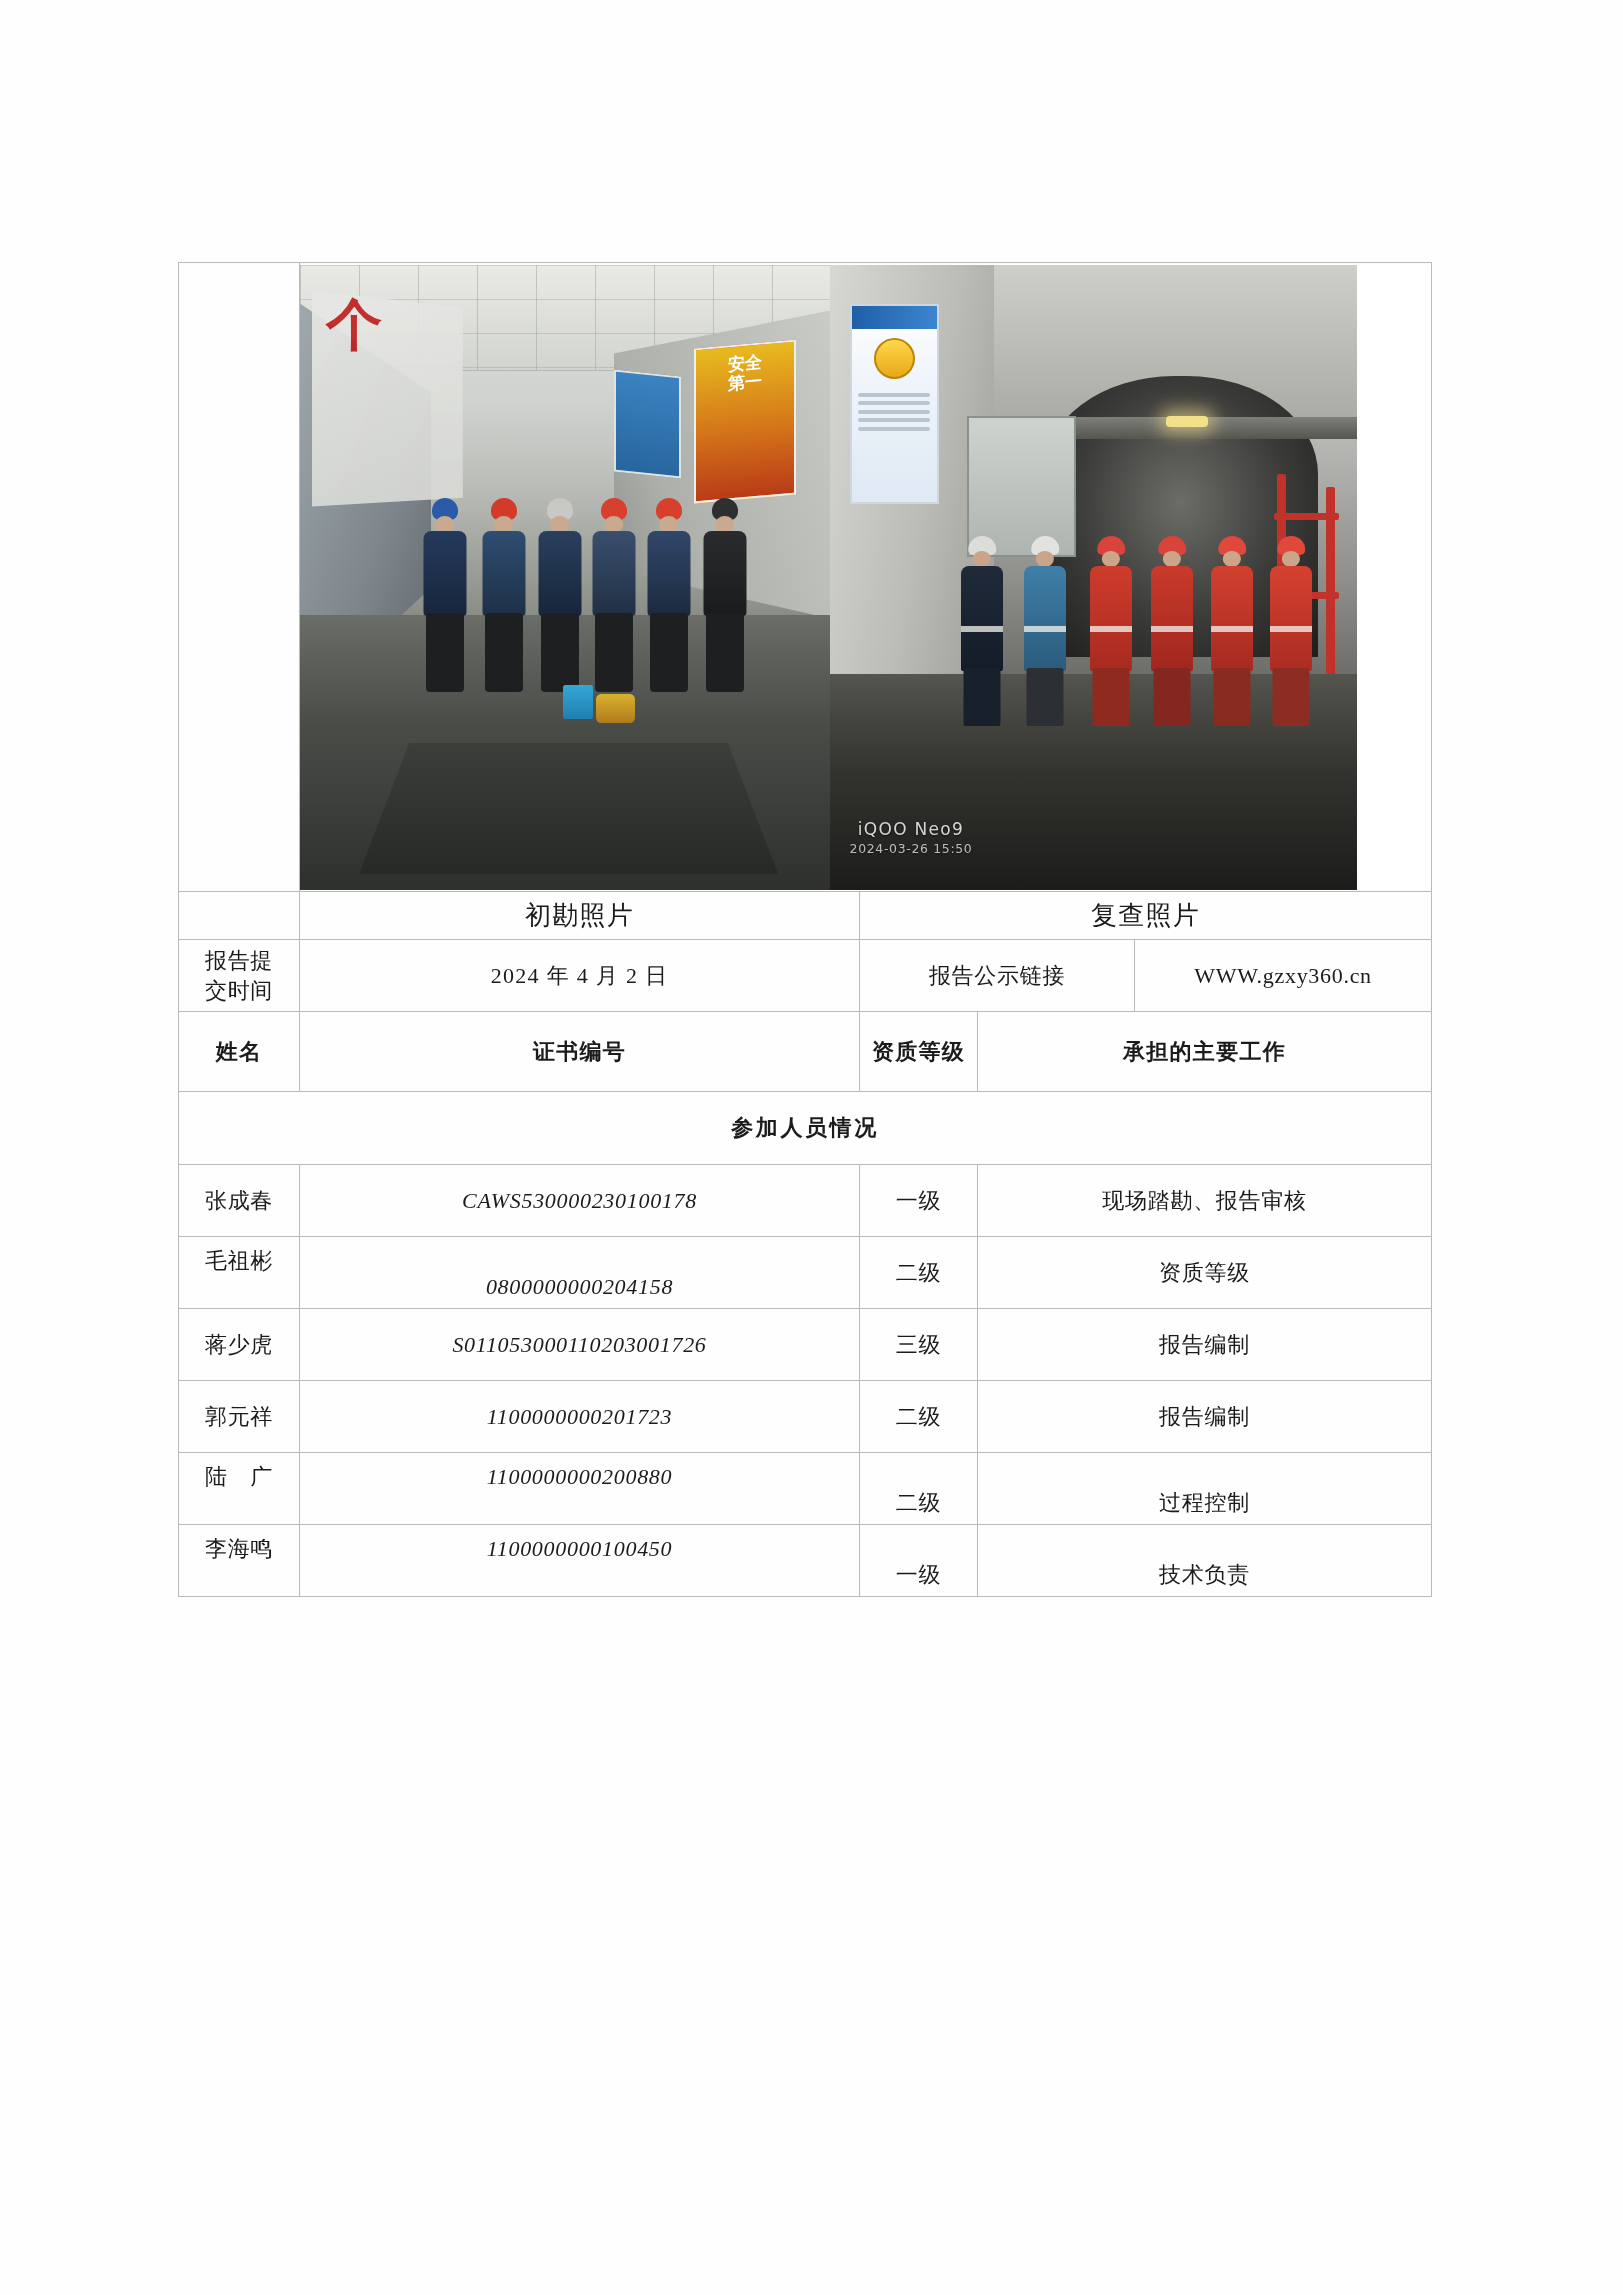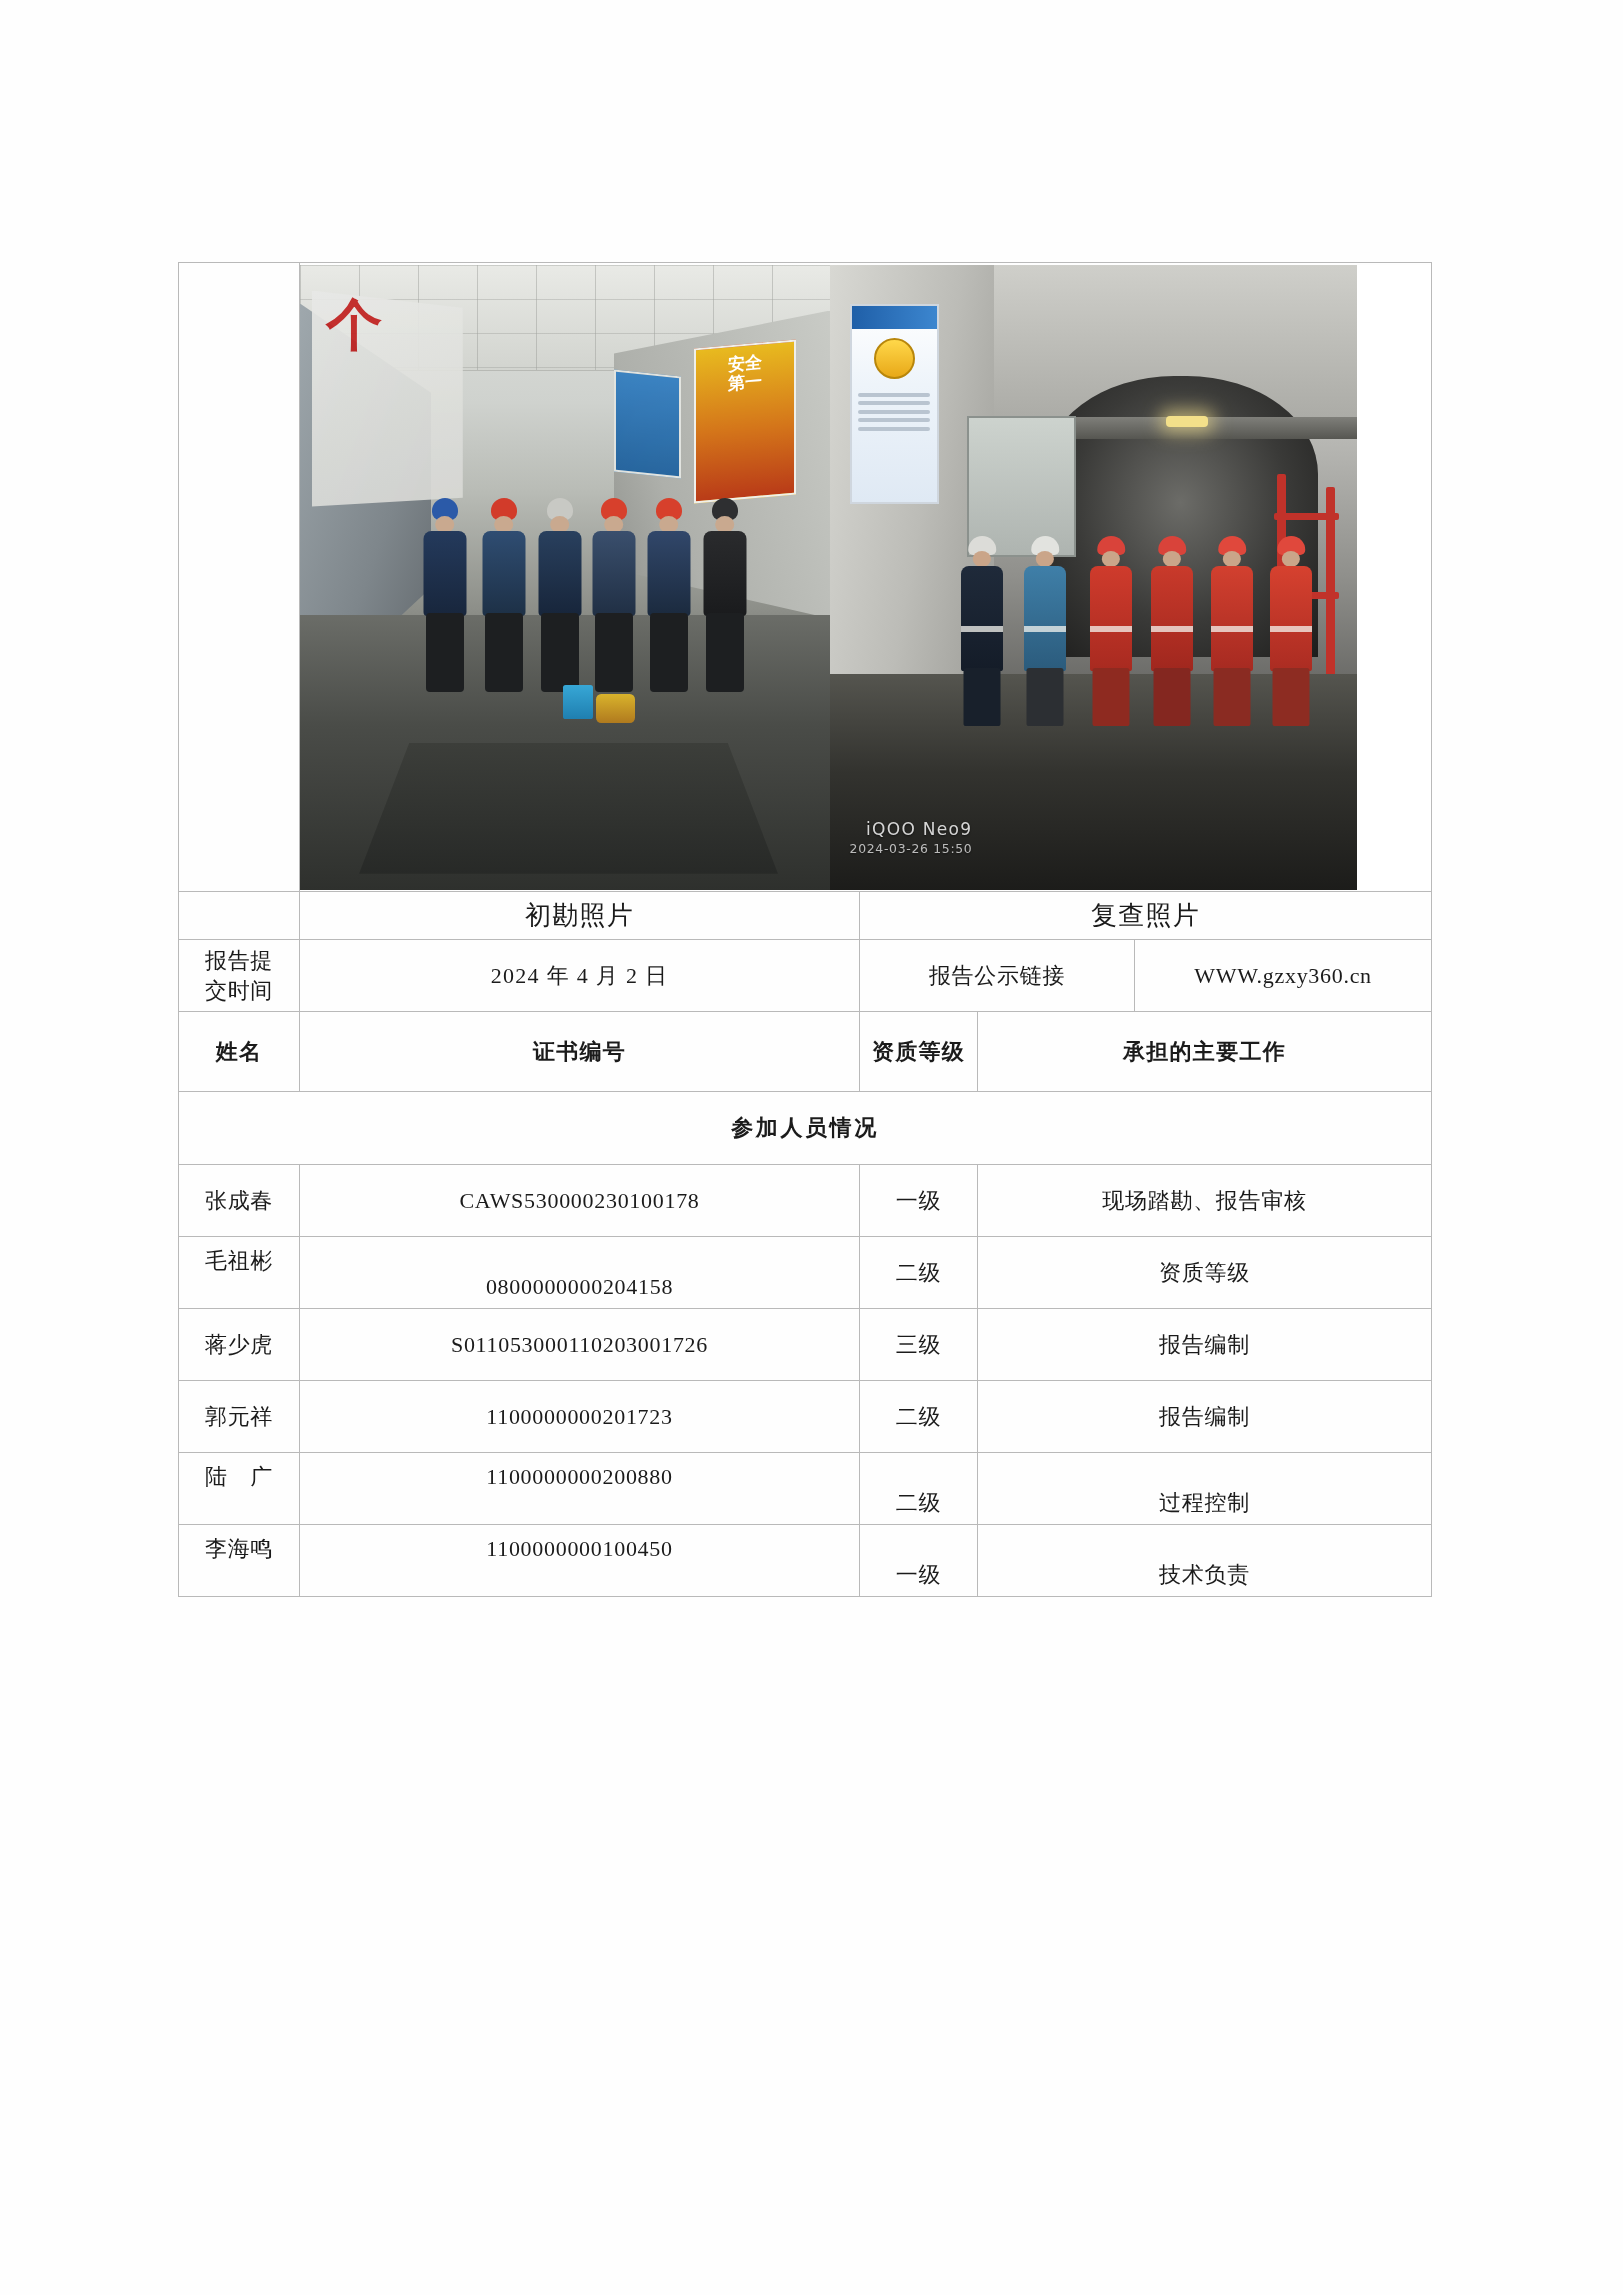--- a/index.html
+++ b/index.html
@@ -49,21 +49,21 @@
     height: 625px;
     align-items: stretch;
     justify-content: flex-start;
     background: #fff;
   }
   .photo {
     position: relative;
     overflow: hidden;
   }
   .photo-a { width: 530px; }
-  .photo-b { width: 527px; text-align: right; }
+  .photo-b { width: 527px; }
 
   
   .pa-bg {
     position: absolute; inset: 0;
     background:
       linear-gradient(180deg, #dfe1dd 0%, #cfd2ce 22%, #b9bcb6 36%, #8d8f89 55%, #5d5f5a 70%, #3e403c 100%);
   }
   .pa-ceil {
     position: absolute; left: 0; top: 0; width: 100%; height: 105px;
     background: linear-gradient(180deg, #e9eae6, #d2d4cf);
@@ -303,20 +303,21 @@
   }
   .name-cell {
     font-size: 25px;
     letter-spacing: 0.7px;
     font-family: "DejaVu Sans", sans-serif;
   }
   .cert-cell {
     font-size: 23.6px;
     font-family: "Liberation Serif", serif;
     letter-spacing: 0.7px;
+    font-style: italic;
   }
   .level-cell {
     font-size: 23.6px;
     font-family: "DejaVu Sans", sans-serif;
     letter-spacing: 0.7px;
   }
   .work-cell {
     font-size: 23.6px;
     font-family: "DejaVu Sans", sans-serif;
     letter-spacing: 0.7px;

